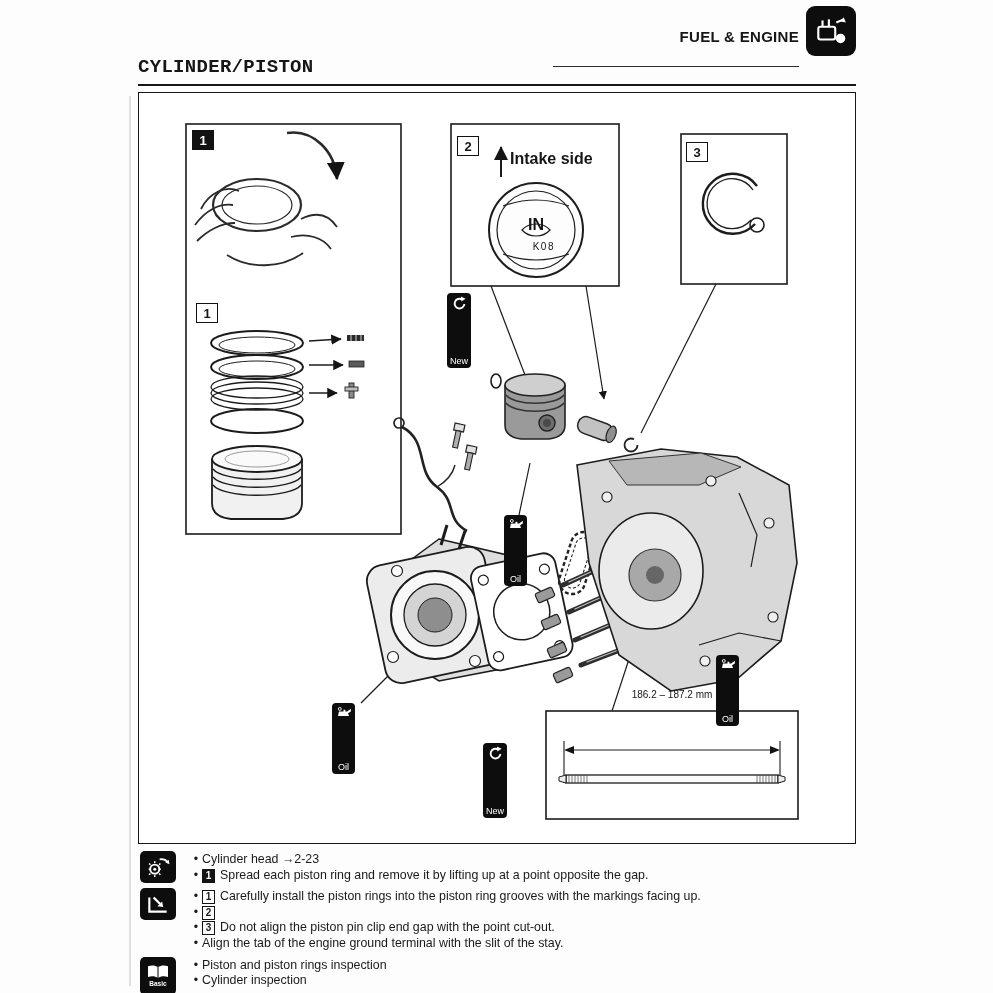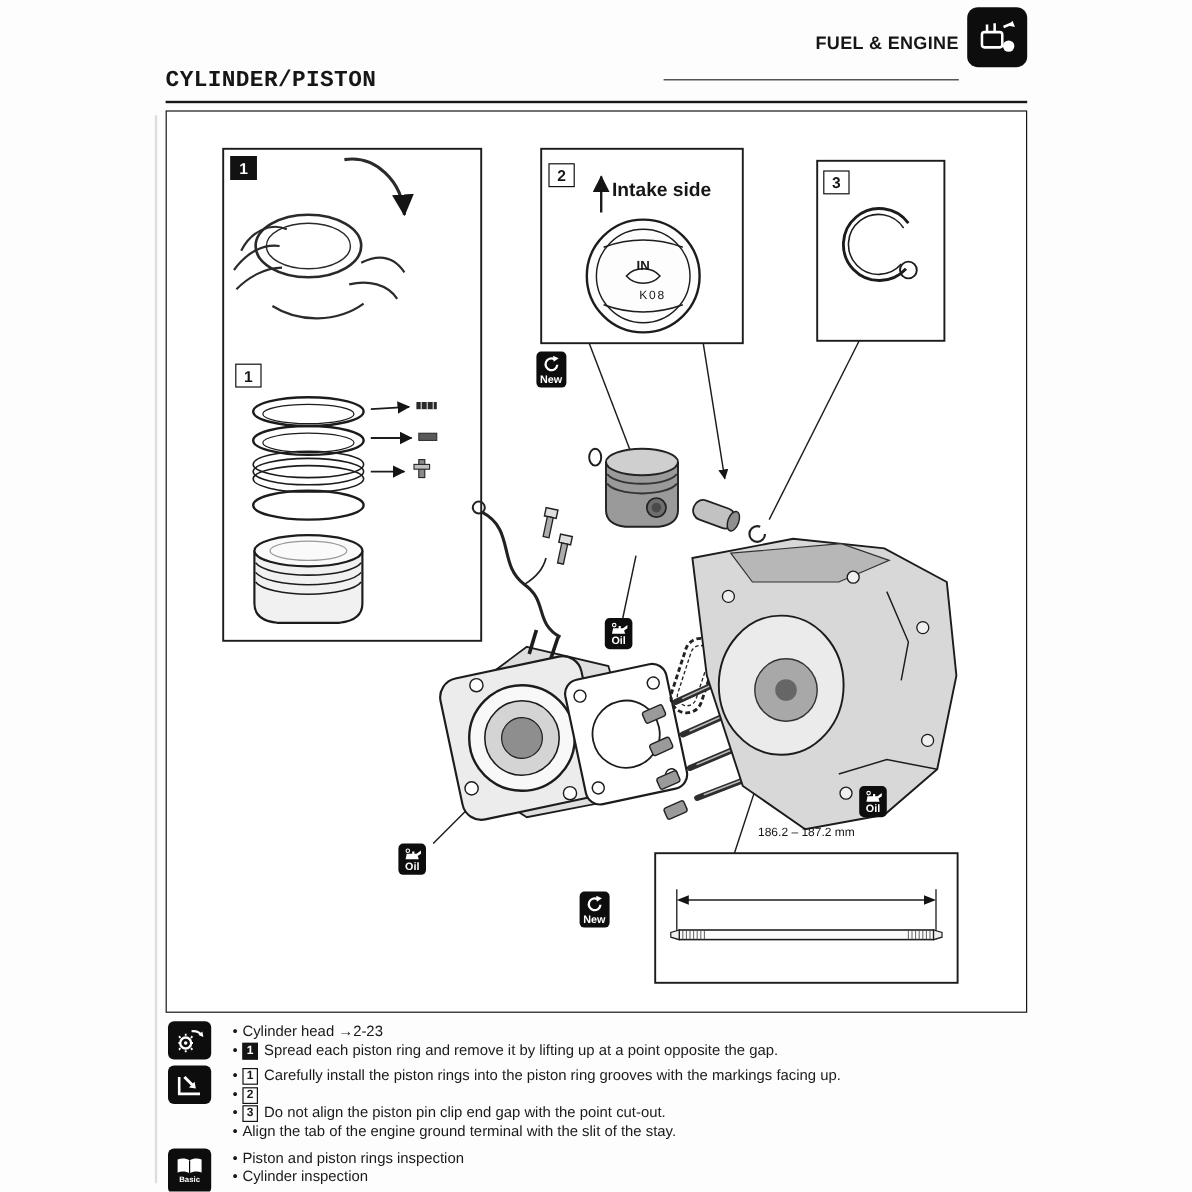--- a/index.html
+++ b/index.html
@@ -19,27 +19,27 @@
 
   .diagram-box { position:absolute; left:138px; top:92px; width:718px; height:752px;
     border:1.8px solid #171717; background:#fff; }
   .diagram-box svg.art { position:absolute; left:0; top:0; }
 
   .callout { position:absolute; min-width:22px; height:20px; border:1.6px solid #121212; background:#fff;
     display:flex; align-items:center; justify-content:center; font-weight:bold; font-size:13px; padding:0 3px; }
   .callout.filled { background:#121212; color:#fff; border-color:#121212; }
 
   .intake-label { position:absolute; left:371px; top:57px; font-size:16px; font-weight:bold; }
-  .mark-in  { position:absolute; left:381px; top:123px; width:32px; text-align:center; font-size:11px; font-weight:bold; }
+  .mark-in  { position:absolute; left:381px; top:123px; width:32px; text-align:center; font-size:16px; font-weight:bold; }
   .mark-code{ position:absolute; left:378px; top:148px; width:38px; text-align:right; font-size:10px; letter-spacing:1.5px; }
   .dim-text { position:absolute; left:427px; top:596px; width:212px; text-align:center; font-size:10px; font-weight:400; }
 
   .badge { position:absolute; display:flex; flex-direction:column; align-items:center; gap:1px;
     background:#0d0d0d; border-radius:4px; padding:3px 3px 2px; color:#fff; }
-  .badge .badge-label { font-size:9px; font-weight:bold; line-height:1; }
+  .badge .badge-label { font-size:9px; font-weight:normal; line-height:1;margin-top:45px; }
 
   .notes { position:absolute; left:138px; top:851px; width:724px; }
   .note-group { display:flex; gap:12px; margin-bottom:5px; }
   .note-icon { flex:0 0 40px; display:flex; justify-content:center; align-items:flex-start; }
   .icon-tile { width:36px; height:32px; background:#0d0d0d; border-radius:5px;
     display:flex; flex-direction:column; align-items:center; justify-content:center; gap:1px; }
   .icon-tile.tall { height:38px; }
   .icon-tile .tile-label { color:#fff; font-size:6.5px; font-weight:bold; line-height:1; }
   .note-rows { flex:1; padding-top:1px; }
   .note-row { display:flex; align-items:flex-start; font-size:12.4px; line-height:15.6px; color:#1a1a1a; }

